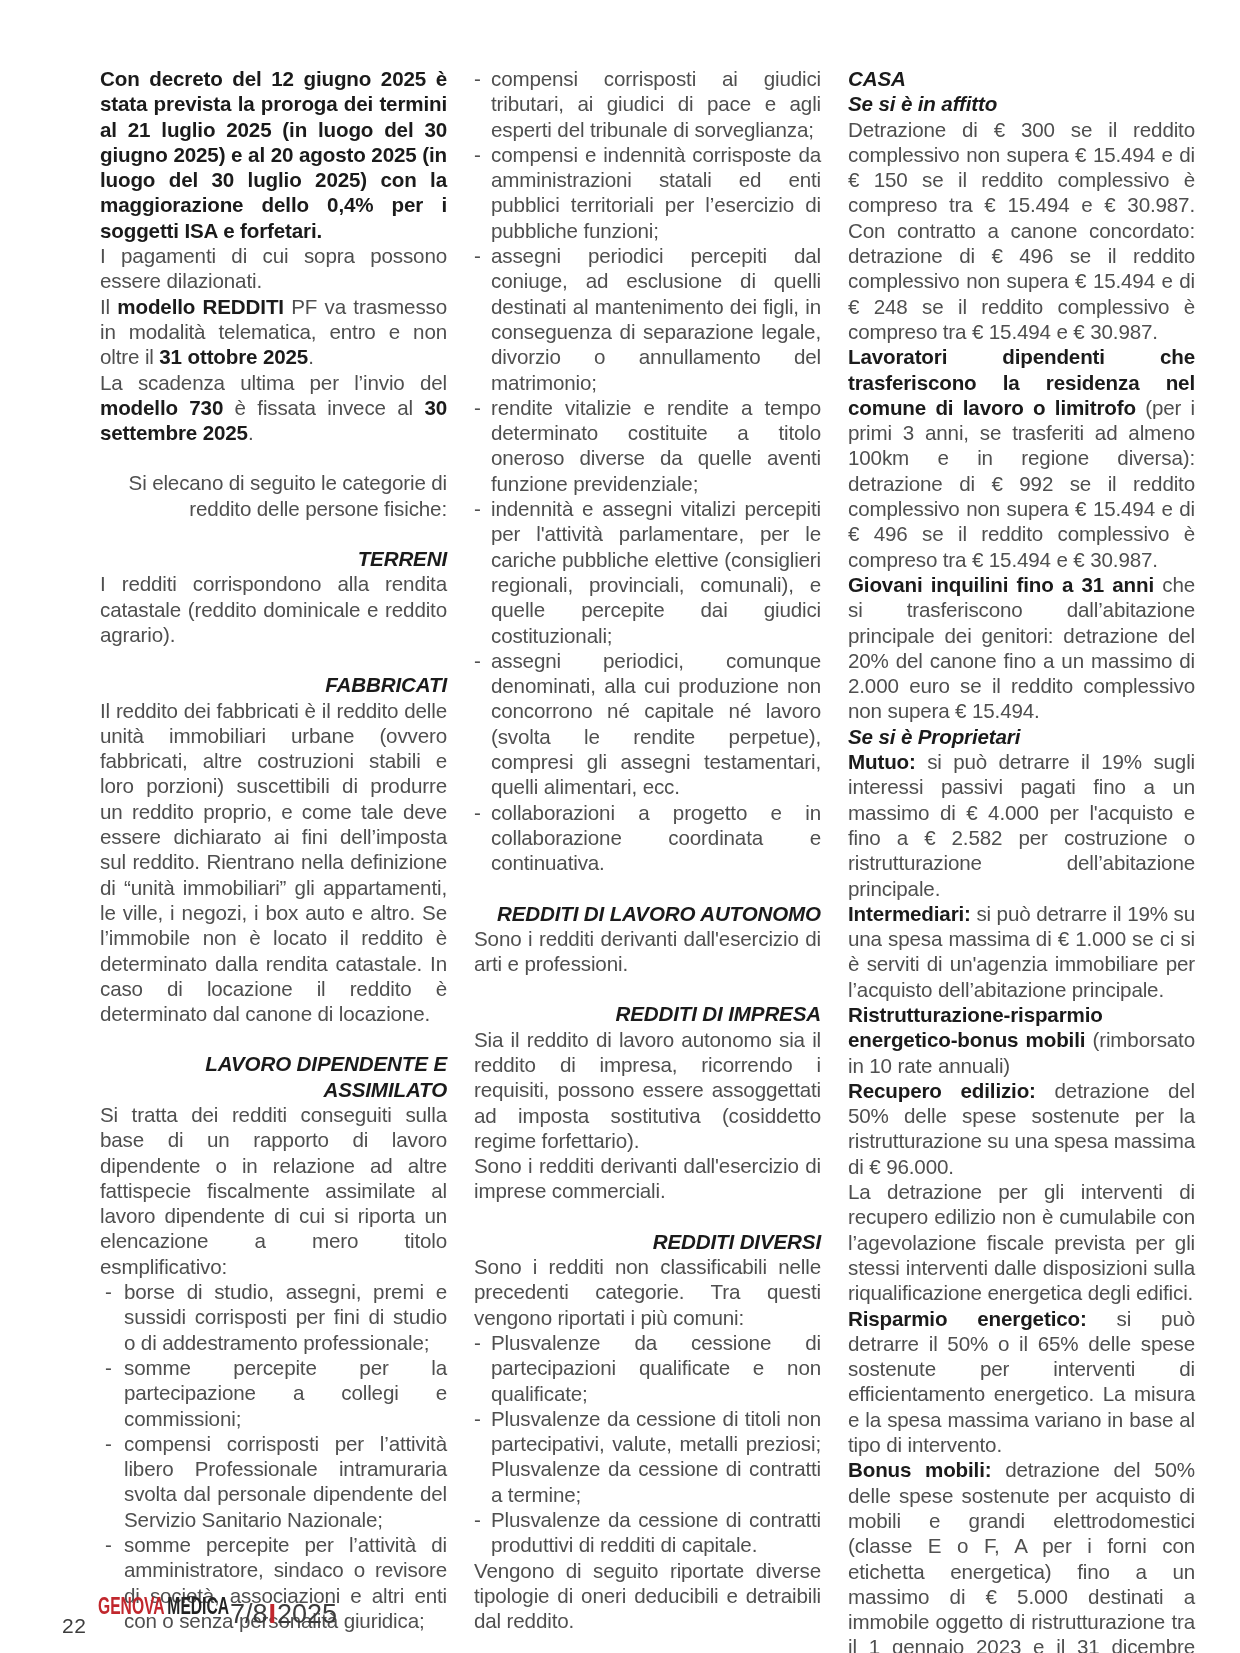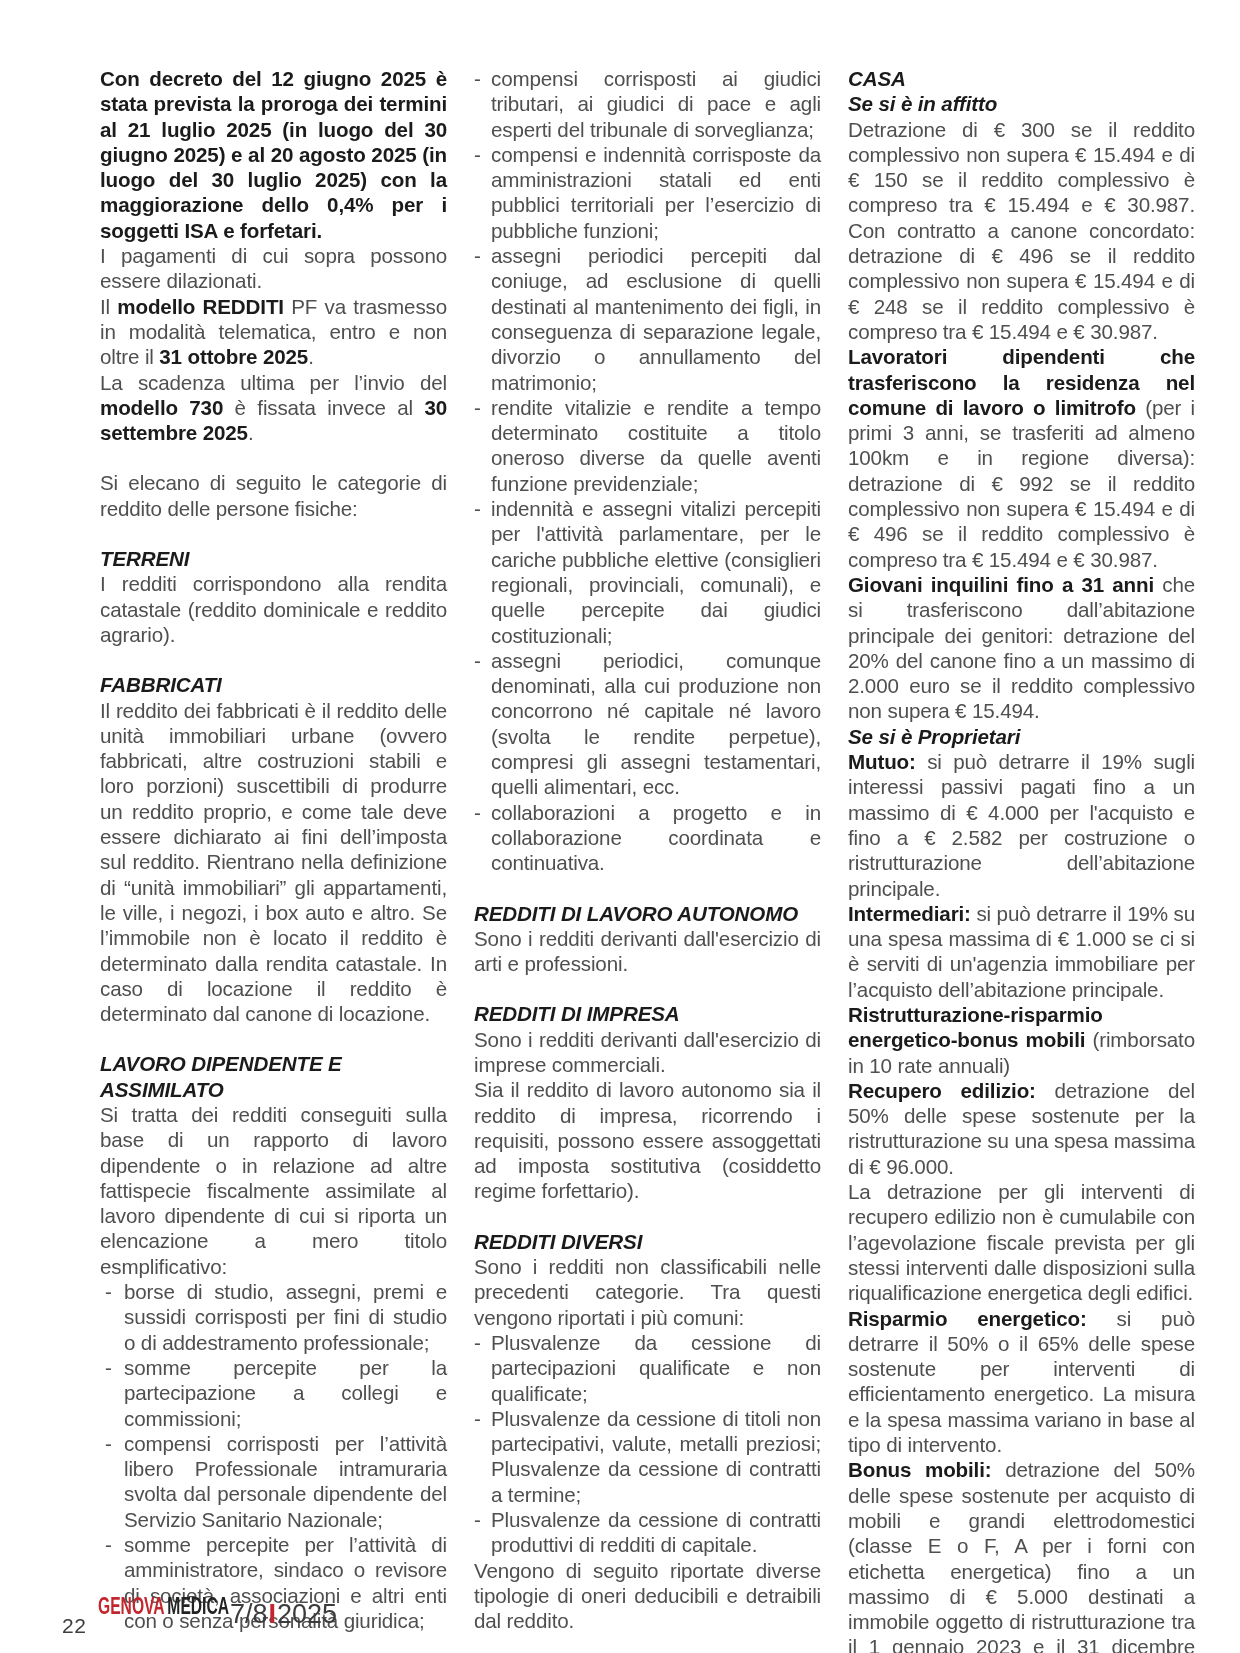--- a/index.html
+++ b/index.html
@@ -2,21 +2,21 @@
 <html lang="it" style="--accent: #c1272d; --heading: #1b1b1b; --body: #4f4f4f;"><head>
 <meta charset="utf-8">
 <style>
   html,body{margin:0;padding:0;}
   body{background:#ffffff;font-family:"Liberation Sans", sans-serif;}
   .page{position:relative;width:1240px;height:1653px;background:#ffffff;overflow:hidden;margin-left:25px;}
   .columns{position:absolute;left:75px;top:66px;width:1095px;display:flex;gap:27px;}
   .col{width:347px;flex:0 0 347px;font-size:20.6px;line-height:25.3px;color:var(--body,#4f4f4f);
        letter-spacing:-0.15px;text-align:justify;-webkit-hyphens:auto;hyphens:auto;}
   .block{margin:0;}
-  .block.gap{margin-top:25px;}
+  .block.gap{margin-top:25px;text-align:right;}
   .heading{font-weight:bold;color:var(--heading,#1b1b1b);text-align:left;hyphens:none;font-style:italic;-webkit-hyphens:none;}
   b{font-weight:bold;color:var(--heading,#1b1b1b);}
   .bullet{position:relative;padding-left:24px;}
   .bullet::before{content:"-";position:absolute;left:5px;top:0;}
   .col[data-column="1"] .bullet{padding-left:17px;}
   .col[data-column="1"] .bullet::before{left:0;}
   .footer{position:absolute;left:37px;top:1592px;width:420px;height:34px;}
   .footer .pagenum{position:absolute;left:0;top:22px;font-size:21px;color:#3c3c3c;letter-spacing:0.5px;}
   .footer .logo{position:absolute;left:36px;top:1px;font-size:23px;font-weight:bold;white-space:nowrap;
                 display:inline-block;transform:scaleX(0.68);transform-origin:0 50%;letter-spacing:0;}
@@ -52,22 +52,22 @@
         <div class="block bullet"><span>compensi corrisposti ai giudici tributari, ai giudici di pace e agli esperti del tribunale di sorveglianza;</span></div>
         <div class="block bullet"><span>compensi e indennità corrisposte da amministrazioni statali ed enti pubblici territoriali per l’esercizio di pubbliche funzioni;</span></div>
         <div class="block bullet"><span>assegni periodici percepiti dal coniuge, ad esclusione di quelli destinati al mantenimento dei figli, in conseguenza di separazione legale, divorzio o annullamento del matrimonio;</span></div>
         <div class="block bullet"><span>rendite vitalizie e rendite a tempo determinato costituite a titolo oneroso diverse da quelle aventi funzione previdenziale;</span></div>
         <div class="block bullet"><span>indennità e assegni vitalizi percepiti per l'attività parlamentare, per le cariche pubbliche elettive (consiglieri regionali, provinciali, comunali), e quelle percepite dai giudici costituzionali;</span></div>
         <div class="block bullet"><span>assegni periodici, comunque denominati, alla cui produzione non concorrono né capitale né lavoro (svolta le rendite perpetue), compresi gli assegni testamentari, quelli alimentari, ecc.</span></div>
         <div class="block bullet"><span>collaborazioni a progetto e in collaborazione coordinata e continuativa.</span></div>
         <div class="block heading gap"><b>REDDITI DI LAVORO AUTONOMO</b></div>
         <div class="block paragraph"><span>Sono i redditi derivanti dall'esercizio di arti e professioni.</span></div>
         <div class="block heading gap"><b>REDDITI DI IMPRESA</b></div>
+        <div class="block paragraph"><span>Sia il reddito di lavoro autonomo sia il reddito di impresa, ricorrendo i requisiti, possono essere assoggettati ad imposta sostitutiva (cosiddetto regime forfettario).</span></div>
         <div class="block paragraph"><span>Sono i redditi derivanti dall'esercizio di imprese commerciali.</span></div>
-        <div class="block paragraph"><span>Sia il reddito di lavoro autonomo sia il reddito di impresa, ricorrendo i requisiti, possono essere assoggettati ad imposta sostitutiva (cosiddetto regime forfettario).</span></div>
         <div class="block heading gap"><b>REDDITI DIVERSI</b></div>
         <div class="block paragraph"><span>Sono i redditi non classificabili nelle precedenti categorie. Tra questi vengono riportati i più comuni:</span></div>
         <div class="block bullet"><span>Plusvalenze da cessione di partecipazioni qualificate e non qualificate;</span></div>
         <div class="block bullet"><span>Plusvalenze da cessione di titoli non partecipativi, valute, metalli preziosi; Plusvalenze da cessione di contratti a termine;</span></div>
         <div class="block bullet"><span>Plusvalenze da cessione di contratti produttivi di redditi di capitale.</span></div>
         <div class="block paragraph"><span>Vengono di seguito riportate diverse tipologie di oneri deducibili e detraibili dal reddito.</span></div>
       </div>
     <div class="col" data-column="2">
         <div class="block heading"><b>CASA</b></div>
         <div class="block heading"><b>Se si è in affitto</b></div>

